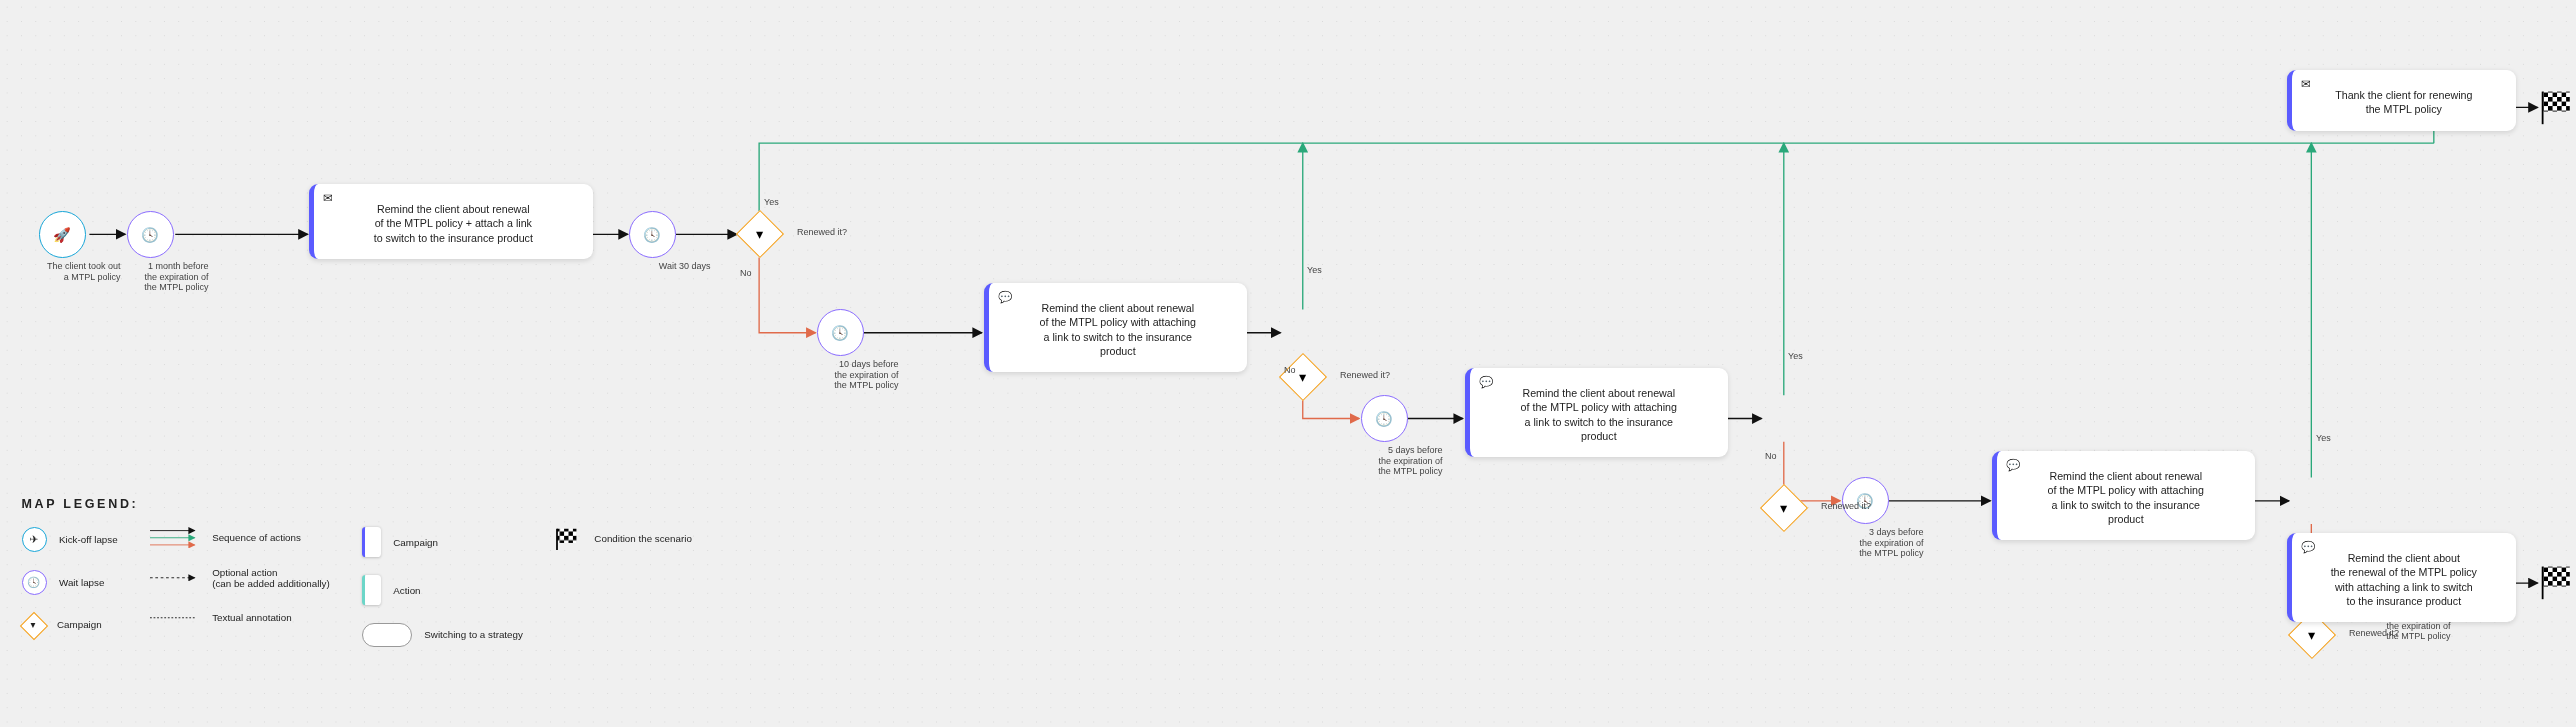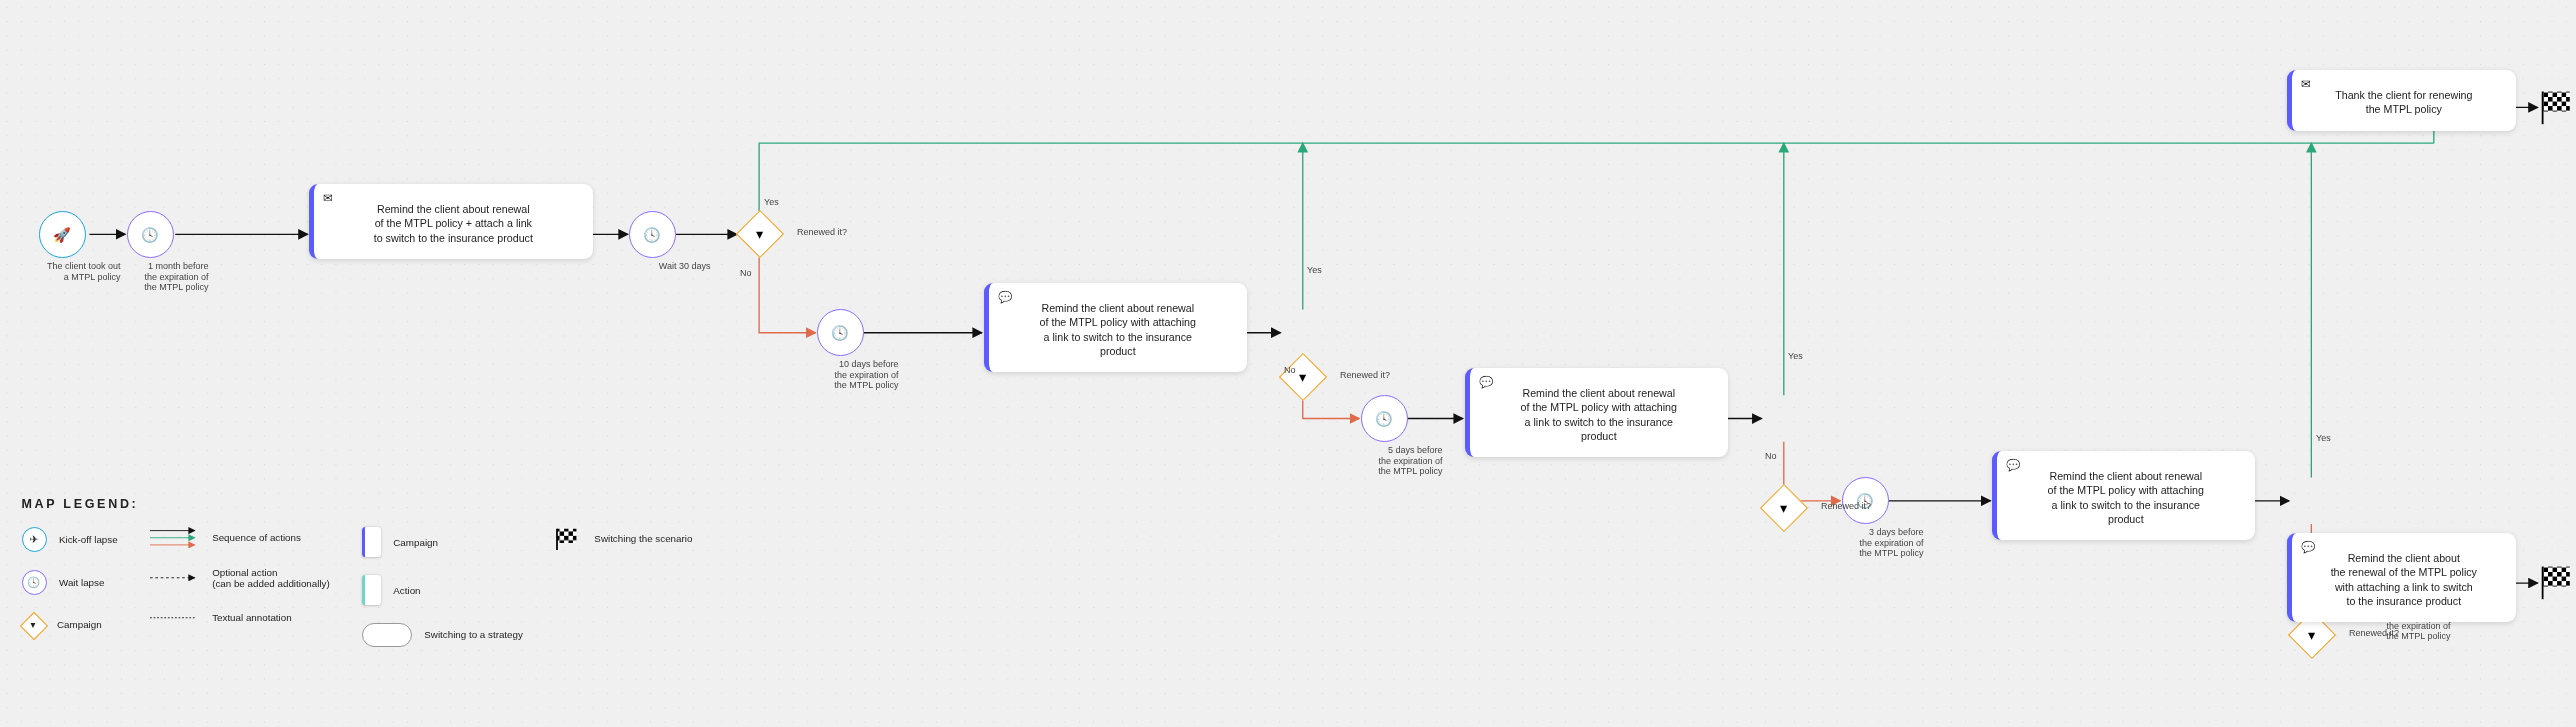--- a/index.html
+++ b/index.html
@@ -236,20 +236,20 @@
             <div class="lpill"></div>
             <span>Switching to a strategy</span>
           </div>
  </div>
  <div class="lcol">
   <div class="litem">
             <svg width="27" height="23" viewBox="0 0 30 26">
               <rect x="2" y="2" width="22" height="16" fill="url(#chk)"></rect>
               <line x1="2" y1="2" x2="2" y2="26" stroke="#000" stroke-width="2"></line>
             </svg>
-            <span>Switching the scenario</span>
+            <span>Condition the scenario</span>
           </div>
  </div>
 </div>
 </div>
 
 </div>
 
 
 </body></html>

